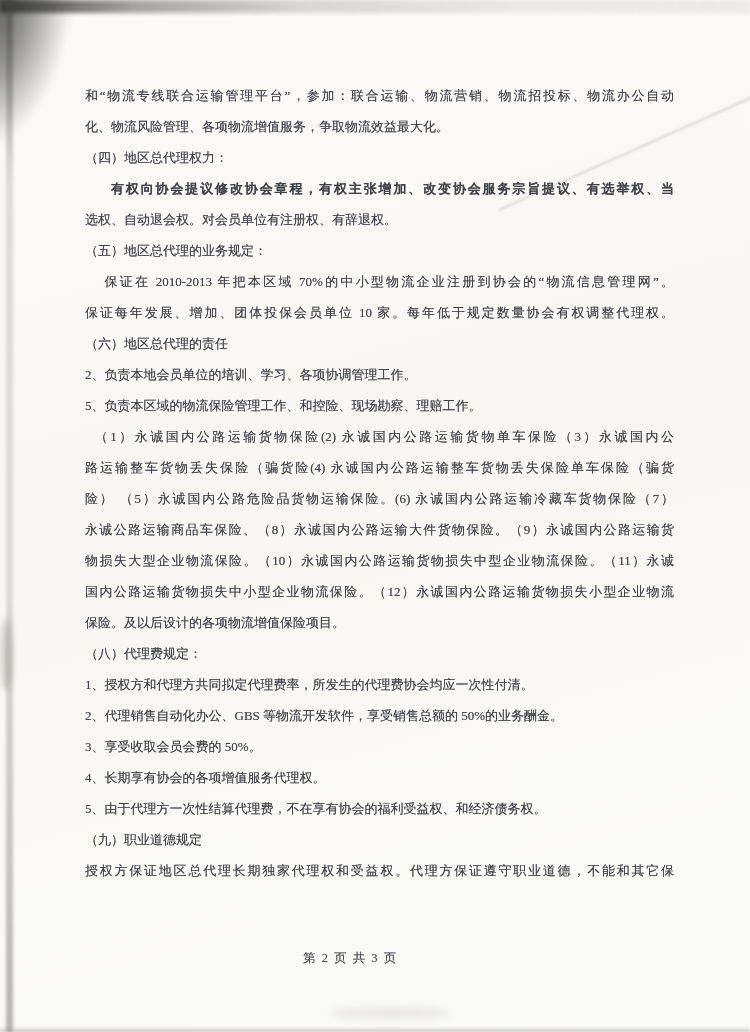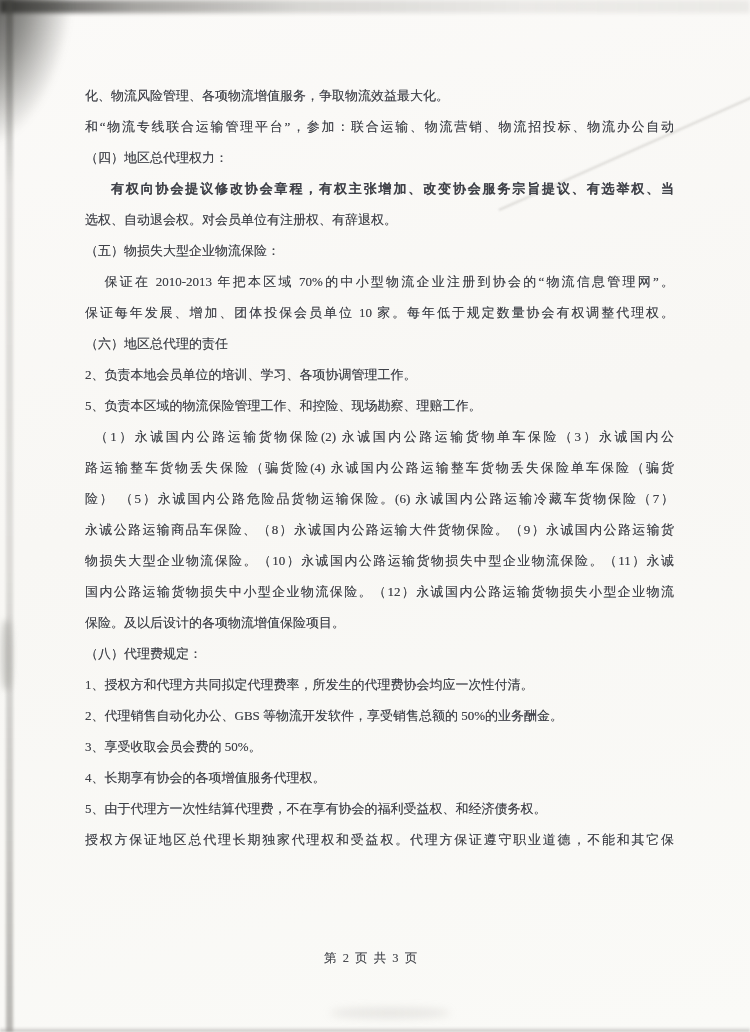--- a/index.html
+++ b/index.html
@@ -77,57 +77,57 @@
     text-align: justify;
     text-align-last: justify;
   }
   .footer {
     position: absolute; left: 303px; top: 948px;
     font-size: 12.5px;
     line-height: 20px;
     letter-spacing: 1.5px;
     color: #494b51;
     text-shadow: 0 0 0.5px rgba(73,75,81,0.5);
-    margin-left: 21px;
   }
 </style>
 </head>
 <body>
 
 <div class="scan">
   <div class="edge-top"></div>
   <div class="corner-tl"></div>
   <div class="edge-left"></div>
   <div class="edge-bottom"></div>
   <div class="fold-tr"></div>
   <div class="smudge-left"></div>
   <div class="smudge-bottom"></div>
 
   <div class="textblock">
+      <div class="line j">和“物流专线联合运输管理平台”，参加：联合运输、物流营销、物流招投标、物流办公自动</div>
       <div class="line">化、物流风险管理、各项物流增值服务，争取物流效益最大化。</div>
-      <div class="line j">和“物流专线联合运输管理平台”，参加：联合运输、物流营销、物流招投标、物流办公自动</div>
       <div class="line">（四）地区总代理权力：</div>
       <div class="line j" style="text-indent: 2em; font-weight: bold;">有权向协会提议修改协会章程，有权主张增加、改变协会服务宗旨提议、有选举权、当</div>
       <div class="line">选权、自动退会权。对会员单位有注册权、有辞退权。</div>
-      <div class="line">（五）物损失大型企业物流保险：</div>
+      <div class="line">（五）地区总代理的业务规定：</div>
       <div class="line j" style="text-indent: 1.5em;">保证在 2010-2013 年把本区域 70%的中小型物流企业注册到协会的“物流信息管理网”。</div>
       <div class="line j">保证每年发展、增加、团体投保会员单位 10 家。每年低于规定数量协会有权调整代理权。</div>
       <div class="line">（六）地区总代理的责任</div>
       <div class="line">2、负责本地会员单位的培训、学习、各项协调管理工作。</div>
       <div class="line">5、负责本区域的物流保险管理工作、和控险、现场勘察、理赔工作。</div>
       <div class="line j" style="text-indent: 0.75em;">（1）永诚国内公路运输货物保险(2) 永诚国内公路运输货物单车保险（3）永诚国内公</div>
       <div class="line j">路运输整车货物丢失保险（骗货险(4) 永诚国内公路运输整车货物丢失保险单车保险（骗货</div>
       <div class="line j">险） （5）永诚国内公路危险品货物运输保险。(6) 永诚国内公路运输冷藏车货物保险（7）</div>
       <div class="line j">永诚公路运输商品车保险、（8）永诚国内公路运输大件货物保险。（9）永诚国内公路运输货</div>
       <div class="line j">物损失大型企业物流保险。（10）永诚国内公路运输货物损失中型企业物流保险。（11）永诚</div>
       <div class="line j">国内公路运输货物损失中小型企业物流保险。（12）永诚国内公路运输货物损失小型企业物流</div>
       <div class="line">保险。及以后设计的各项物流增值保险项目。</div>
       <div class="line">（八）代理费规定：</div>
       <div class="line">1、授权方和代理方共同拟定代理费率，所发生的代理费协会均应一次性付清。</div>
       <div class="line">2、代理销售自动化办公、GBS 等物流开发软件，享受销售总额的 50%的业务酬金。</div>
       <div class="line">3、享受收取会员会费的 50%。</div>
       <div class="line">4、长期享有协会的各项增值服务代理权。</div>
       <div class="line">5、由于代理方一次性结算代理费，不在享有协会的福利受益权、和经济债务权。</div>
+      <div class="line">（九）职业道德规定</div>
       <div class="line j">授权方保证地区总代理长期独家代理权和受益权。代理方保证遵守职业道德，不能和其它保</div>
     </div>
 
   <div class="footer">第 2 页 共 3 页</div>
 </div>
 
 </body></html>

